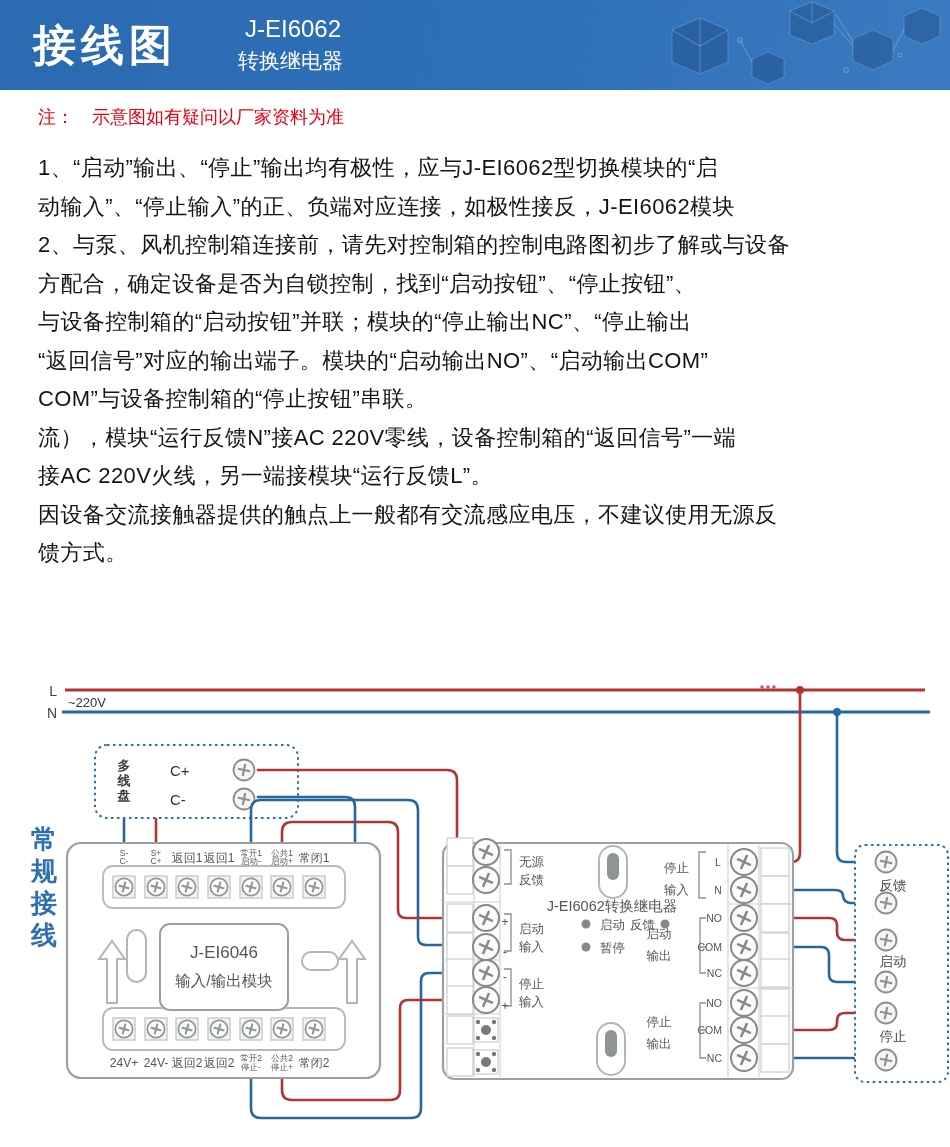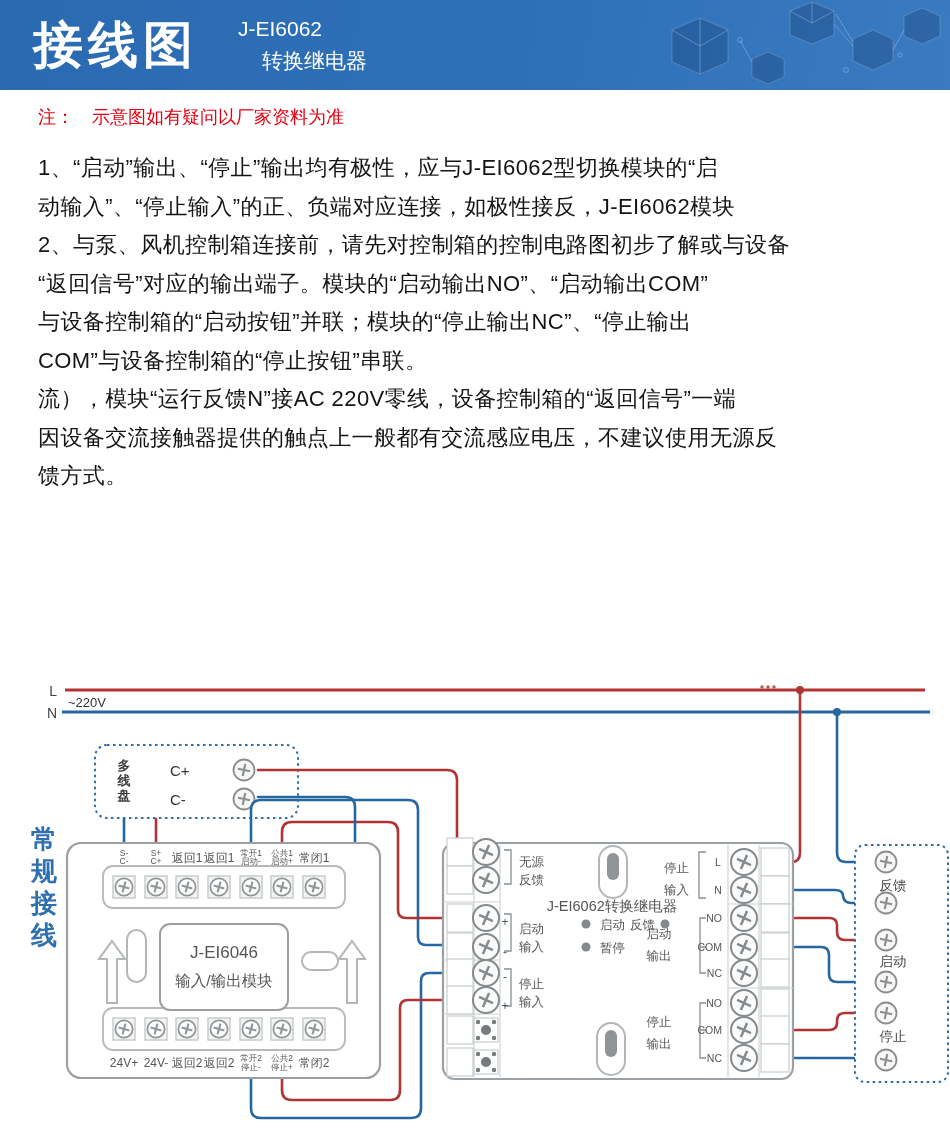--- a/index.html
+++ b/index.html
@@ -1,24 +1,24 @@
 <!DOCTYPE html>
 <html><head>
 <meta charset="utf-8">
 <style>
   html,body{margin:0;padding:0;}
   body{width:950px;height:1147px;position:relative;background:#ffffff;
        font-family:"Liberation Sans","DejaVu Sans",sans-serif;overflow:hidden;}
   
   .hdr{position:absolute;left:0;top:0;width:950px;height:90px;
        background:linear-gradient(100deg,#2a6ab1 0%,#2e70b8 55%,#3a7ac0 100%);}
-  .hdr-title{position:absolute;left:33px;top:13px;font-size:50px;font-weight:bold;
+  .hdr-title{position:absolute;left:33px;top:13px;font-size:43px;font-weight:bold;
        color:#ffffff;letter-spacing:5px;line-height:64px;}
-  .hdr-model{position:absolute;left:238px;top:16px;font-size:21px;color:#ffffff;line-height:26px;}
-  .hdr-sub{position:absolute;left:238px;top:48px;font-size:21px;color:#ffffff;line-height:26px;margin-left:24px;}
+  .hdr-model{position:absolute;left:245px;top:16px;font-size:24px;color:#ffffff;line-height:26px;}
+  .hdr-sub{position:absolute;left:238px;top:48px;font-size:21px;color:#ffffff;line-height:26px;}
   
   .note{position:absolute;left:38px;top:103px;font-size:18px;color:#e60012;line-height:28px;}
   .note .gap{display:inline-block;width:18px;}
   
   .btxt{position:absolute;left:38px;top:149px;width:886px;font-size:22px;color:#141414;
         line-height:38.5px;letter-spacing:0.4px;}
   .bline{height:38.5px;white-space:nowrap;}
   
   .diag{position:absolute;left:0;top:0;width:950px;height:1147px;}
   svg text{font-family:"Liberation Sans","DejaVu Sans",sans-serif;}
@@ -52,24 +52,26 @@
 </div>
 
 <div class="note">
   <span>注：</span><span class="gap"></span><span>示意图如有疑问以厂家资料为准</span>
 </div>
 
 <div class="btxt">
   <div class="bline">1、“启动”输出、“停止”输出均有极性，应与J-EI6062型切换模块的“启</div>
   <div class="bline">动输入”、“停止输入”的正、负端对应连接，如极性接反，J-EI6062模块</div>
   <div class="bline">2、与泵、风机控制箱连接前，请先对控制箱的控制电路图初步了解或与设备</div>
+  <div class="bline">方配合，确定设备是否为自锁控制，找到“启动按钮”、“停止按钮”、</div>
+  <div class="bline">与设备控制箱的“启动按钮”并联；模块的“停止输出NC”、“停止输出</div>
   <div class="bline">“返回信号”对应的输出端子。模块的“启动输出NO”、“启动输出COM”</div>
-  <div class="bline">与设备控制箱的“启动按钮”并联；模块的“停止输出NC”、“停止输出</div>
   <div class="bline">COM”与设备控制箱的“停止按钮”串联。</div>
   <div class="bline">流），模块“运行反馈N”接AC 220V零线，设备控制箱的“返回信号”一端</div>
+  <div class="bline">接AC 220V火线，另一端接模块“运行反馈L”。</div>
   <div class="bline">因设备交流接触器提供的触点上一般都有交流感应电压，不建议使用无源反</div>
   <div class="bline">馈方式。</div>
 </div>
 
 <svg class="diag" viewBox="0 0 950 1147">
   <defs>
     <g id="sqscrew">
       <rect x="-11" y="-11" width="22" height="22" fill="#f2f3f3" stroke="#c5c9cb" stroke-width="1.4"></rect>
       <circle r="8.6" fill="#ffffff" stroke="#8f9496" stroke-width="1.7"></circle>
       <path d="M-5.6,0 H5.6 M0,-5.6 V5.6" stroke="#8f9496" stroke-width="2" transform="rotate(16)"></path>

